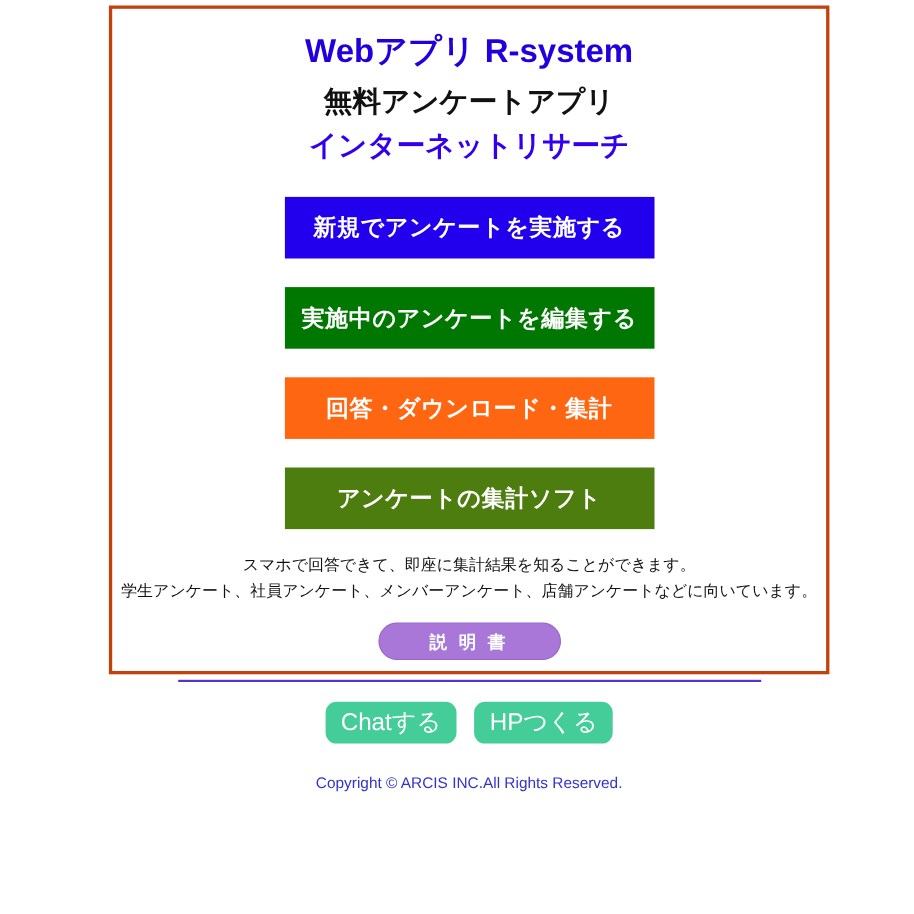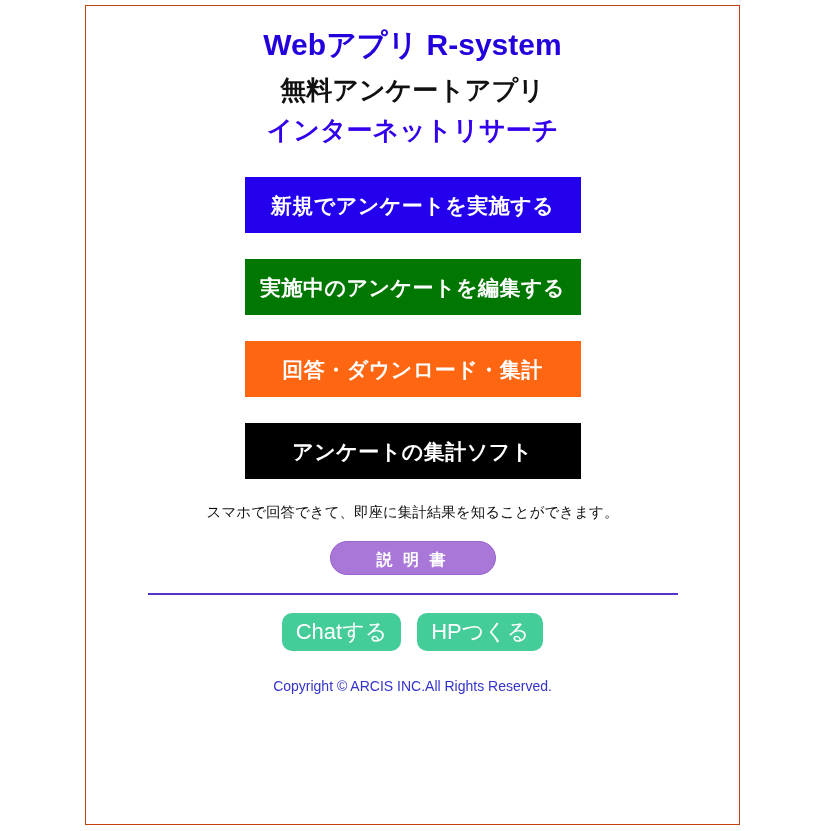--- a/index.html
+++ b/index.html
@@ -8,26 +8,26 @@
   }
   body {
     width: 831px;
     height: 831px;
     background: #ffffff;
     font-family: "Liberation Sans", sans-serif;
     overflow: hidden;
   }
   .page-frame {
     position: absolute;
-    left: 85px;
+    left: 99px;
     top: 5px;
     width: 655px;
-    height: 820px;
+    height: 608px;
     background: #ffffff;
-    border: 1px solid #c2410c;
+    border: 3px solid #c2410c;
     box-sizing: border-box;
   }
   .inner {
     width: 100%;
     padding-top: 22px;
     box-sizing: border-box;
     text-align: center;
   }
   .title-main {
     font-size: 30px;
@@ -64,21 +64,21 @@
     font-weight: bold;
     text-align: center;
     border: none;
     cursor: pointer;
     font-family: "Liberation Sans", sans-serif;
     letter-spacing: 0.5px;
   }
   .btn-new     { background: #2200ee; margin-top: 27px; }
   .btn-edit    { background: #007700; }
   .btn-collect { background: #ff6611; }
-  .btn-software{ background: #000000; margin-bottom: 22px; }
+  .btn-software{ background: #4d7c0f; margin-bottom: 22px; }
 
   .desc {
     font-size: 14.5px;
     color: #111111;
     line-height: 1.62;
     margin-top: 16px;
   }
   .manual-wrap {
     margin-top: 16px;
   }
@@ -143,20 +143,21 @@
 
     <div class="btn-stack">
       <button class="big-btn btn-new">新規でアンケートを実施する</button>
       <button class="big-btn btn-edit">実施中のアンケートを編集する</button>
       <button class="big-btn btn-collect">回答・ダウンロード・集計</button>
       <button class="big-btn btn-software">アンケートの集計ソフト</button>
     </div>
 
     <div class="desc">
       <div>スマホで回答できて、即座に集計結果を知ることができます。</div>
+      <div>学生アンケート、社員アンケート、メンバーアンケート、店舗アンケートなどに向いています。</div>
     </div>
 
     <div class="manual-wrap">
       <button class="manual-btn">説 明 書</button>
     </div>
 
     <div class="divider"></div>
 
     <div class="link-row">
       <button class="pill-btn">Chatする</button>

